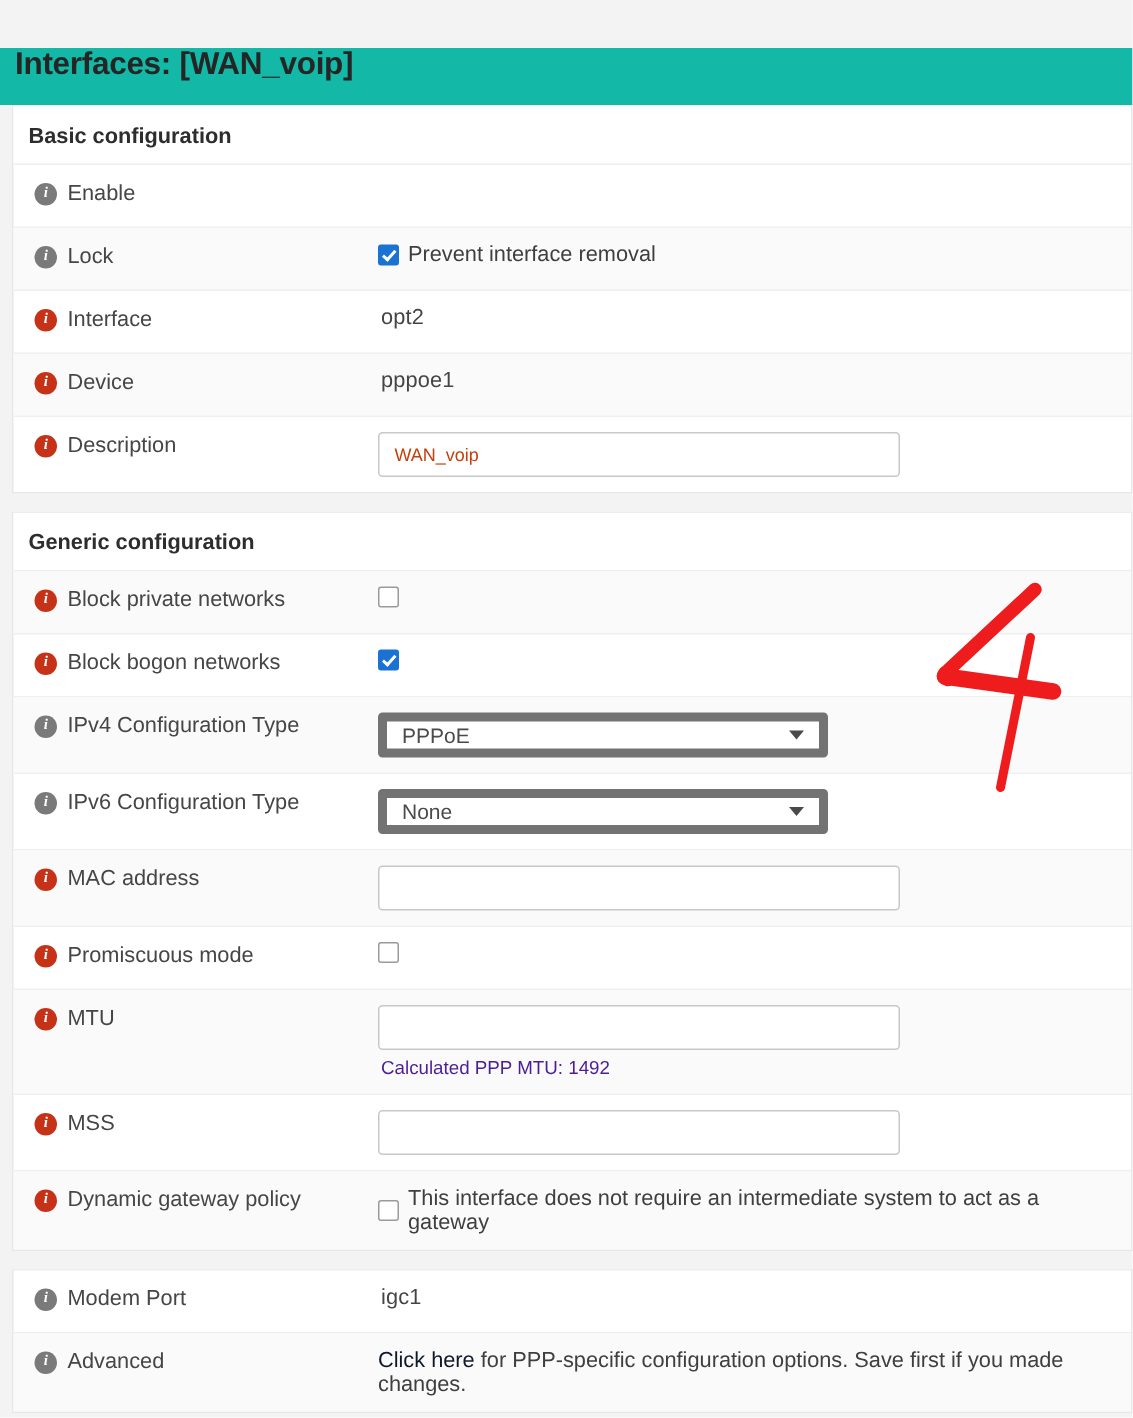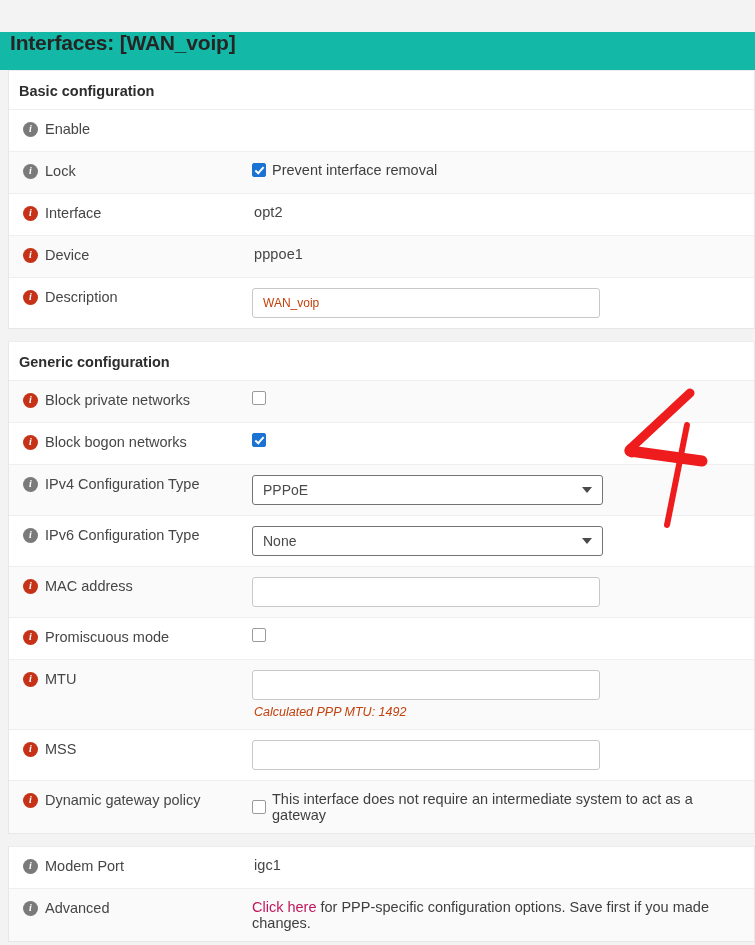--- a/index.html
+++ b/index.html
@@ -126,45 +126,44 @@
     box-sizing:border-box;
     border:1px solid #c8c8c8;
     border-radius:3px;
     background:#fff;
     padding:0 10px;
     display:flex;align-items:center;
     font-size:12px;
     color:#c2410c;
   }
   .select{
-    width:351px;
+    width:300px;
     height:30px;
     box-sizing:border-box;
-    border:1px solid #737373;
+    border:6px solid #737373;
     border-radius:3px;
     background:#fff;
     padding:0 10px;
     display:flex;align-items:center;justify-content:space-between;
     font-size:14px;
     color:#4a4a4a;
   }
   .caret{
     width:0;height:0;
     border-left:5px solid transparent;
     border-right:5px solid transparent;
     border-top:6px solid #4a4a4a;
   }
   .hint{
     font-size:12.5px;
-    color:#c2410c;
+    color:#4c1d95;
     margin-top:5px;
     padding-left:2px;
-    font-style:italic;
-  }
-  .link{color:#be185d;}
+  }
+  .link{color:#0f172a;}
   .linktext{font-size:14.5px;color:#3f3f3f;}
 
   .annot{
     position:absolute;
     left:612px;top:385px;
     width:110px;height:155px;
     pointer-events:none;
   }
 </style>
 </head>

